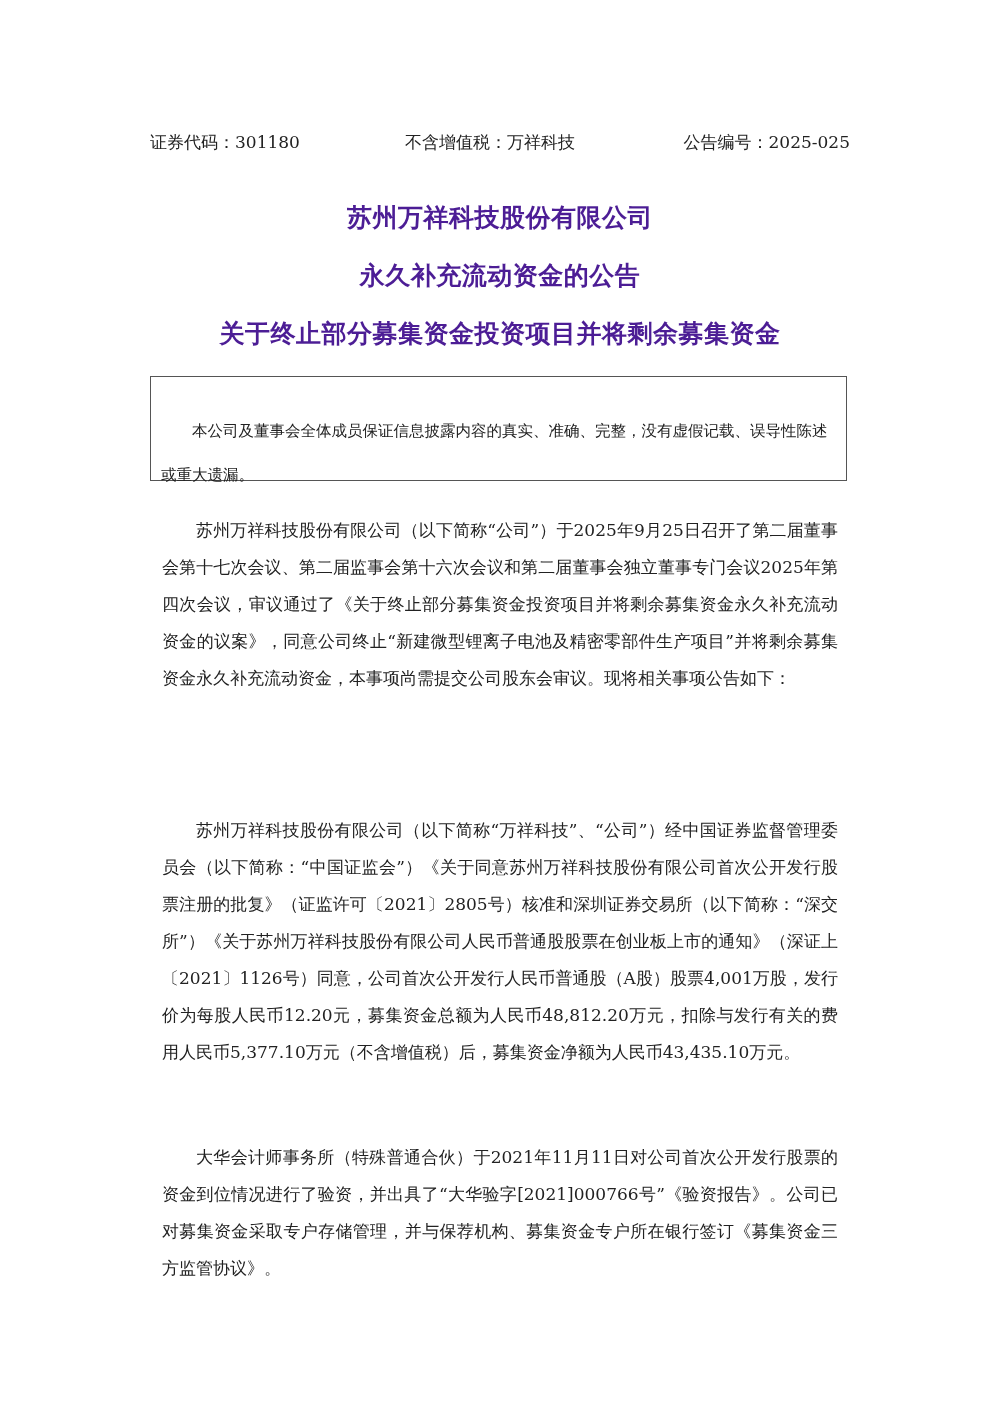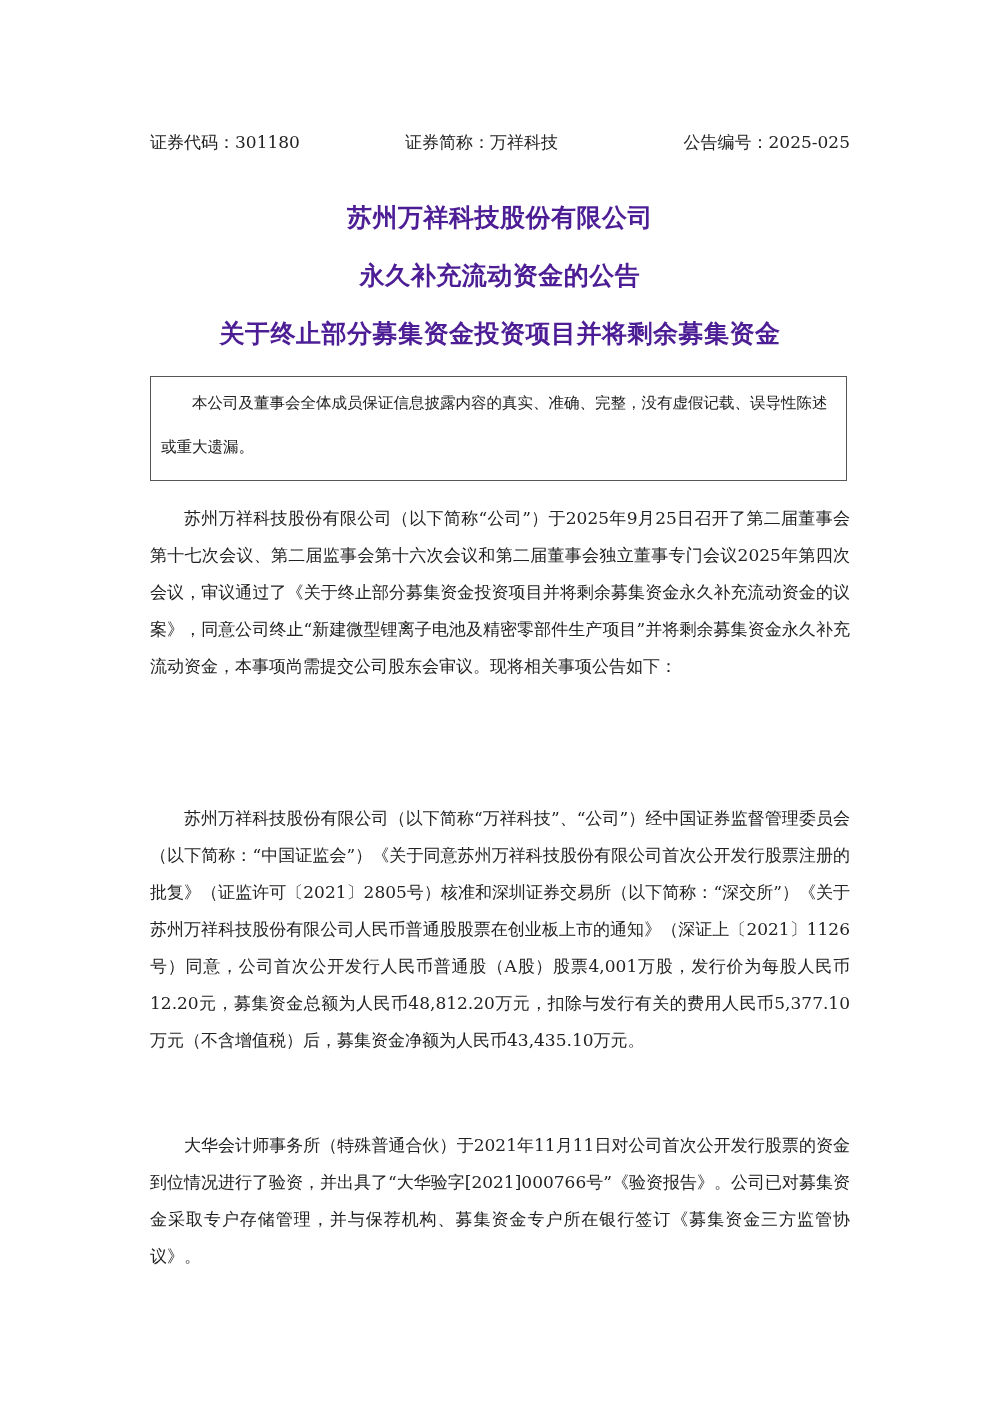--- a/index.html
+++ b/index.html
@@ -57,53 +57,53 @@
     }
 
     .notice-box {
       position: absolute;
       top: 376px;
       left: 150px;
       width: 697px;
       height: 105px;
       border: 1.5px solid #555;
       box-sizing: border-box;
-      padding: 4px 10px 0 10px;
+      padding: 32px 10px 0 10px;
       font-size: 15.5px;
       line-height: 44px;
       color: #222;
     }
     .notice-box .indent { text-indent: 2em; }
 
     .body-text {
       position: absolute;
       left: 150px;
       width: 700px;
       font-size: 17px;
       line-height: 37px;
       color: #222;
       text-align: justify;
     }
     .para {
       text-indent: 2em;
-      margin: 0;
+      margin: 12px;
     }
     .p1 { top: 500px; }
     .h1 { top: 747px; font-weight: bold; font-family: "DejaVu Sans", "Liberation Sans", sans-serif; font-size: 17px; }
     .p2 { top: 776px; }
     .p3 { top: 1127px; }
   </style>
 </head>
 <body>
 
 <div class="page">
 
   <div class="header-line">
     <span class="hl-item hl-code">证券代码：301180</span>
-    <span class="hl-item hl-abbr">证券简称：万祥科技</span>
+    <span class="hl-item hl-abbr">不含增值税：万祥科技</span>
     <span class="hl-item hl-num">公告编号：2025-025</span>
   </div>
 
   <div class="title-block">
     <div class="t-line">苏州万祥科技股份有限公司</div>
     <div class="t-line">永久补充流动资金的公告</div>
     <div class="t-line">关于终止部分募集资金投资项目并将剩余募集资金</div>
   </div>
 
   <div class="notice-box">

